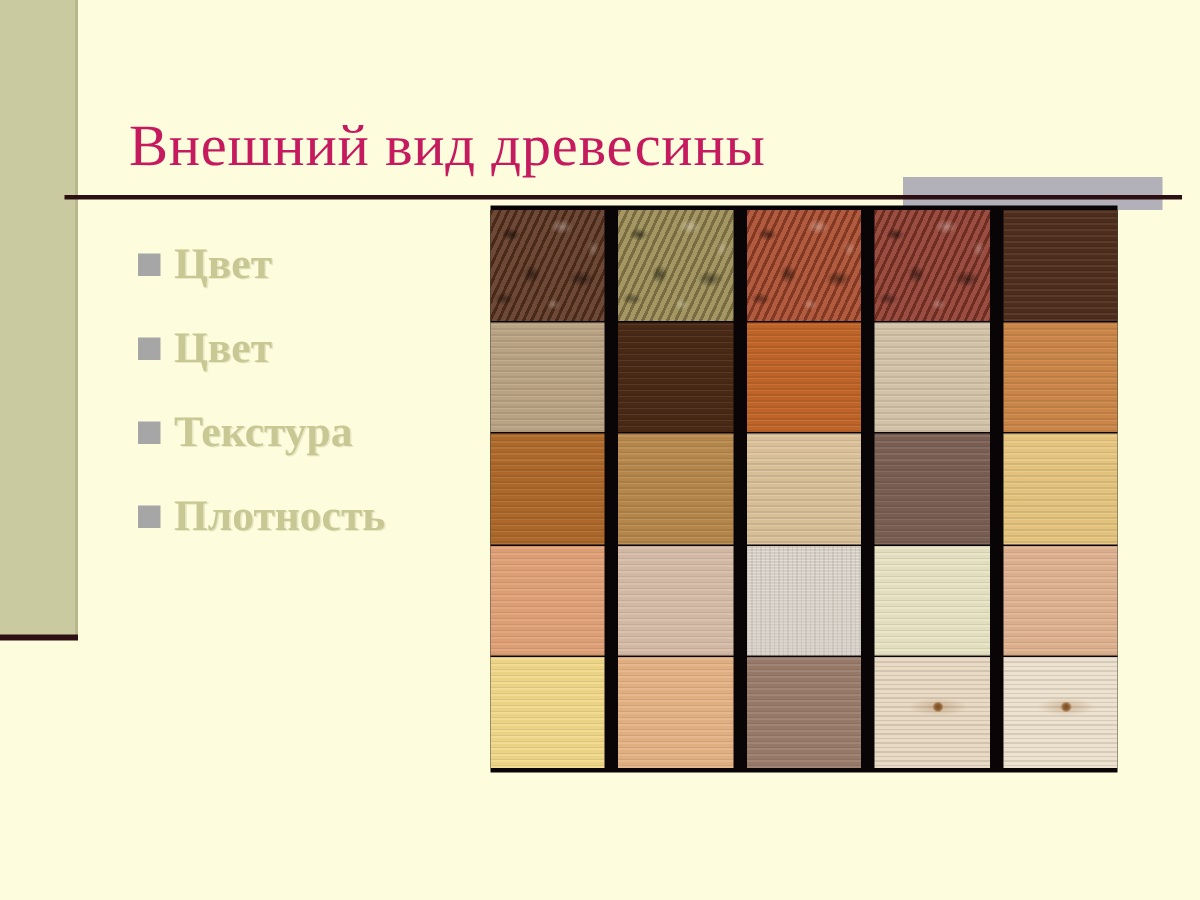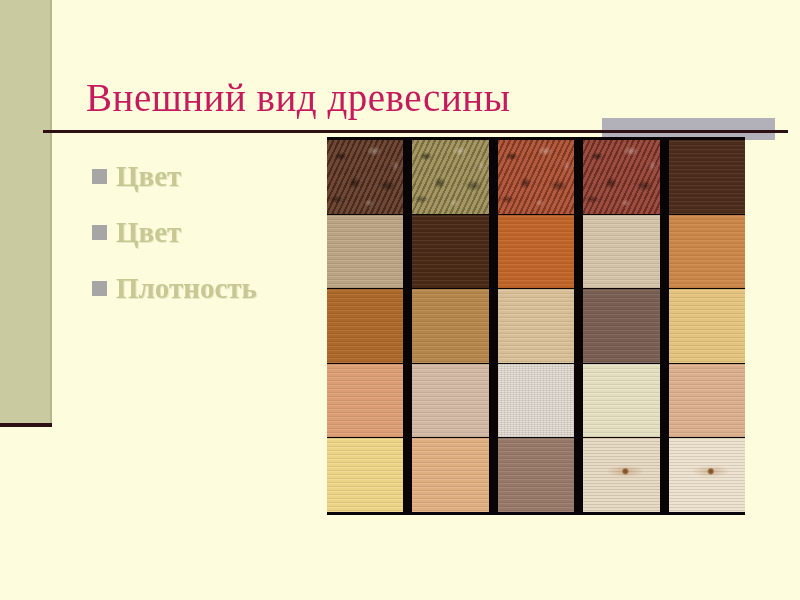--- a/index.html
+++ b/index.html
@@ -202,20 +202,24 @@
     <div class="bullet-row">
       <span class="bullet-marker"></span>
       <span class="bullet-label">Цвет</span>
     </div>
     <div class="bullet-row">
       <span class="bullet-marker"></span>
       <span class="bullet-label">Цвет</span>
     </div>
     <div class="bullet-row">
       <span class="bullet-marker"></span>
+      <span class="bullet-label">Текстура</span>
+    </div>
+    <div class="bullet-row">
+      <span class="bullet-marker"></span>
       <span class="bullet-label">Плотность</span>
     </div>
   </div>
 
   <div id="wood-grid" style="background: rgb(9, 5, 6);">
       <div class="wood-col">
         <div class="wood-cell burl" style="background: rgb(94, 52, 32);"></div>
         <div class="wood-cell" style="background: rgb(191, 168, 136);"></div>
         <div class="wood-cell" style="background: rgb(176, 107, 43);"></div>
         <div class="wood-cell" style="background: rgb(226, 162, 120);"></div>

